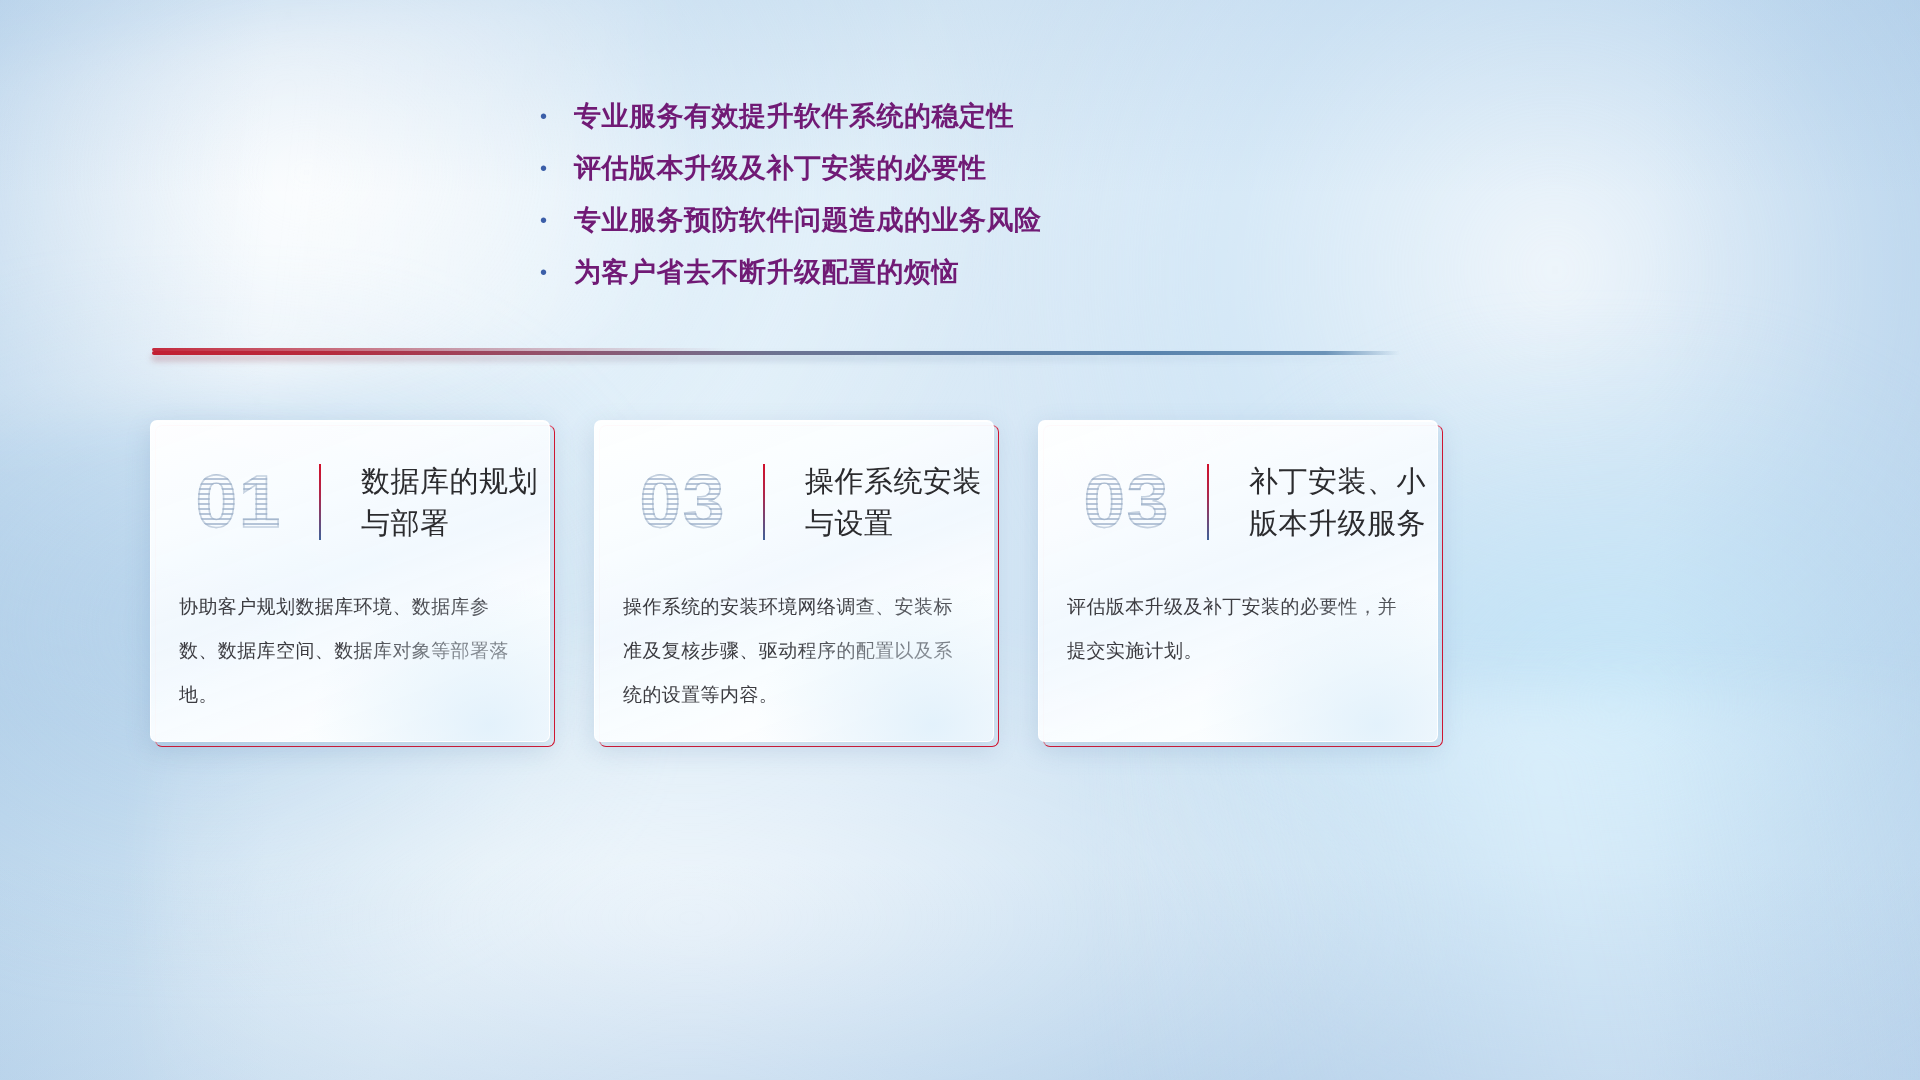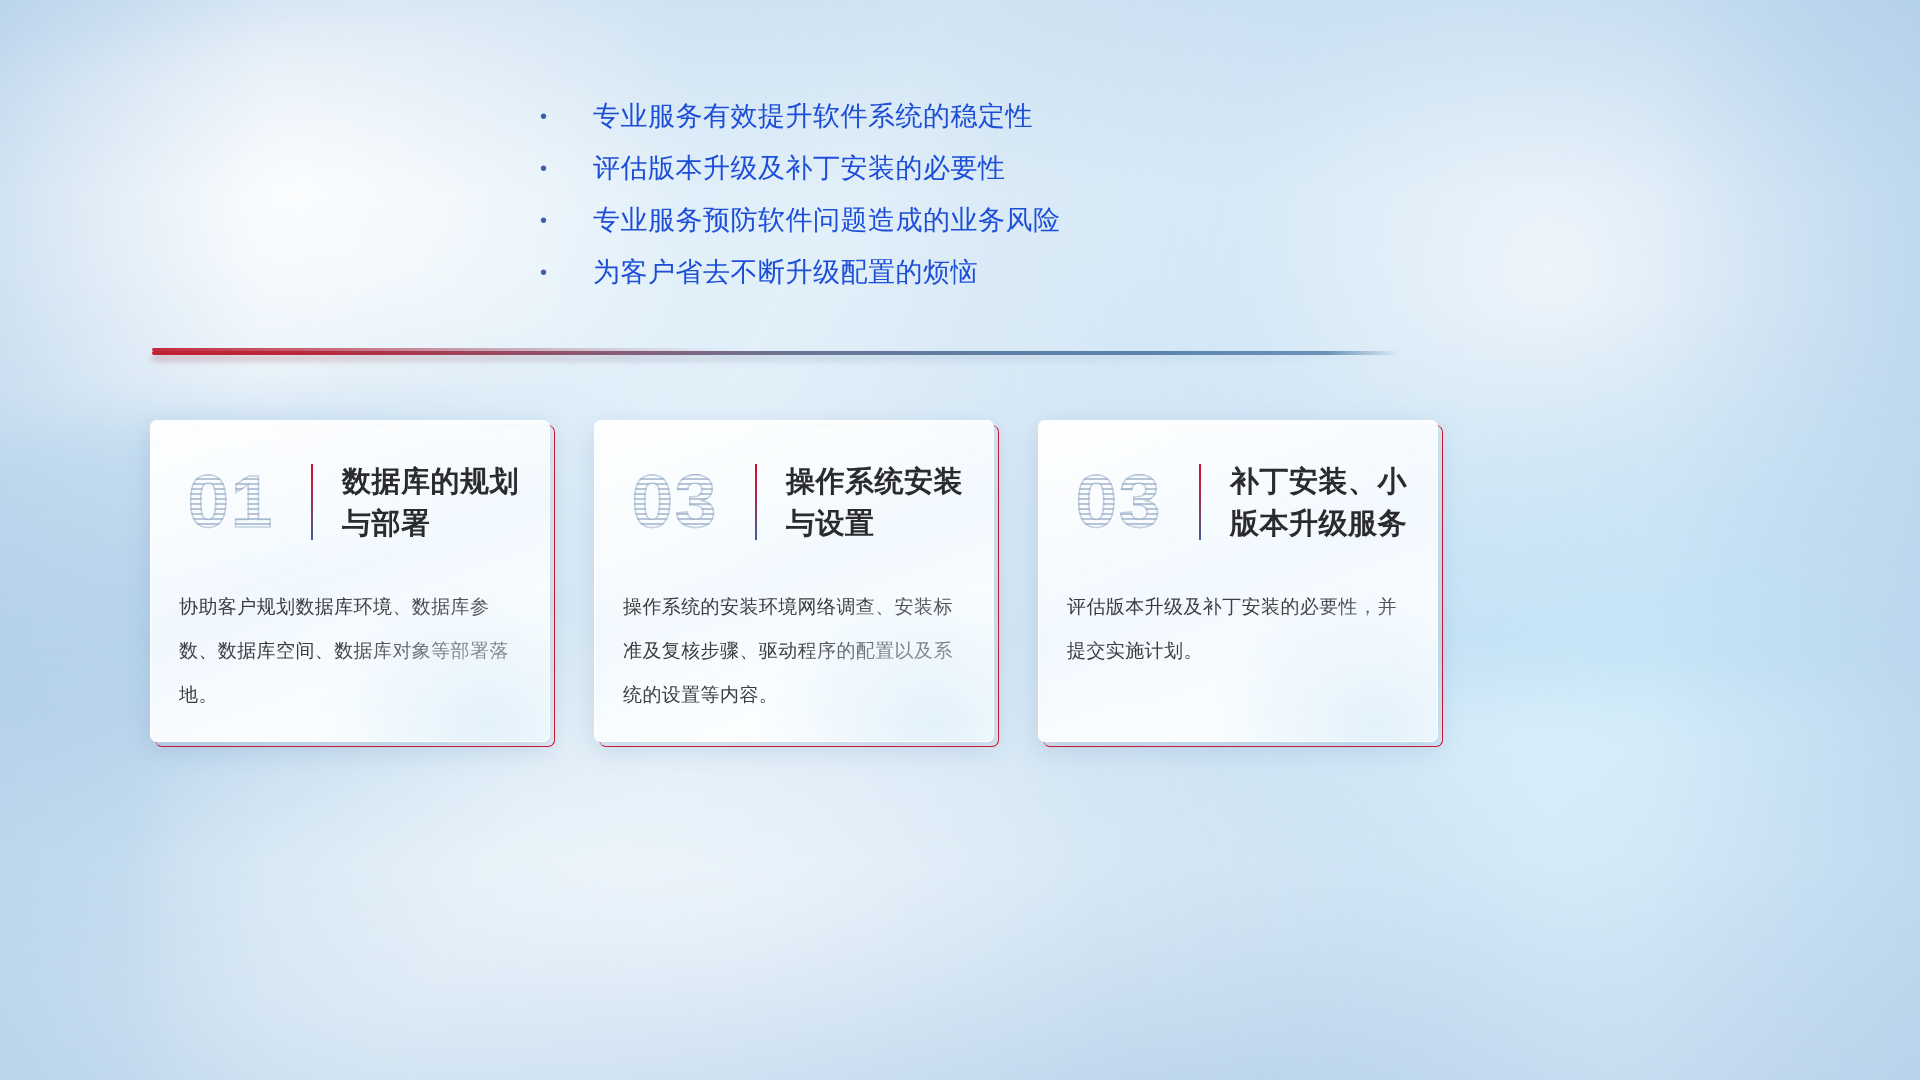--- a/index.html
+++ b/index.html
@@ -85,25 +85,24 @@
     width:34px;
     flex:0 0 34px;
     color:#3b5ea8;
     font-size:20px;
     text-align:left;
     line-height:52px;
   }
   .bullet-text {
     font-size:27px;
     letter-spacing:.5px;
-    color:#1d4ed8;
-    font-weight:400;
+    color:#701a75;
+    font-weight:700;
     white-space:nowrap;
     line-height:52px;
-    margin-left:19px;
   }
 
   
   .divider-wrap {
     position:absolute;
     left:152px; top:346px;
     width:1248px; height:16px;
   }
   .divider-main {
     position:absolute; left:0; top:5px;
@@ -173,21 +172,21 @@
     overflow:hidden;
   }
   .card-face::after {
     content:"";
     position:absolute; right:-30%; bottom:-40%;
     width:90%; height:90%;
     background:radial-gradient(ellipse at 50% 50%, rgba(224,240,251,.9) 0%, rgba(255,255,255,0) 70%);
   }
   .card-head {
     position:absolute;
-    left:0; top:22px;
+    left:8px; top:22px;
     width:100%; height:118px;
     display:flex;
     align-items:center;
   }
   .card-num {
     position:relative;
     width:160px;
     flex:0 0 160px;
     text-align:center;
     font-size:74px;
@@ -208,25 +207,25 @@
     user-select:none;
   }
   .card-rule {
     width:2px;
     flex:0 0 2px;
     height:76px;
     background:linear-gradient(to bottom, #d1102b 0%, #b0264a 40%, #3f6199 100%);
   }
   .card-title {
     flex:1;
-    padding-left:29px;
+    padding-left:40px;
     padding-right:10px;
     font-size:29px;
     line-height:42px;
-    font-weight:700;
+    font-weight:400;
     color:#2b2b2e;
     letter-spacing:.5px;
   }
   .card-body {
     position:absolute;
     left:28px; top:164px;
     width:344px;
     font-size:19px;
     line-height:44px;
     color:#3c3c41;

